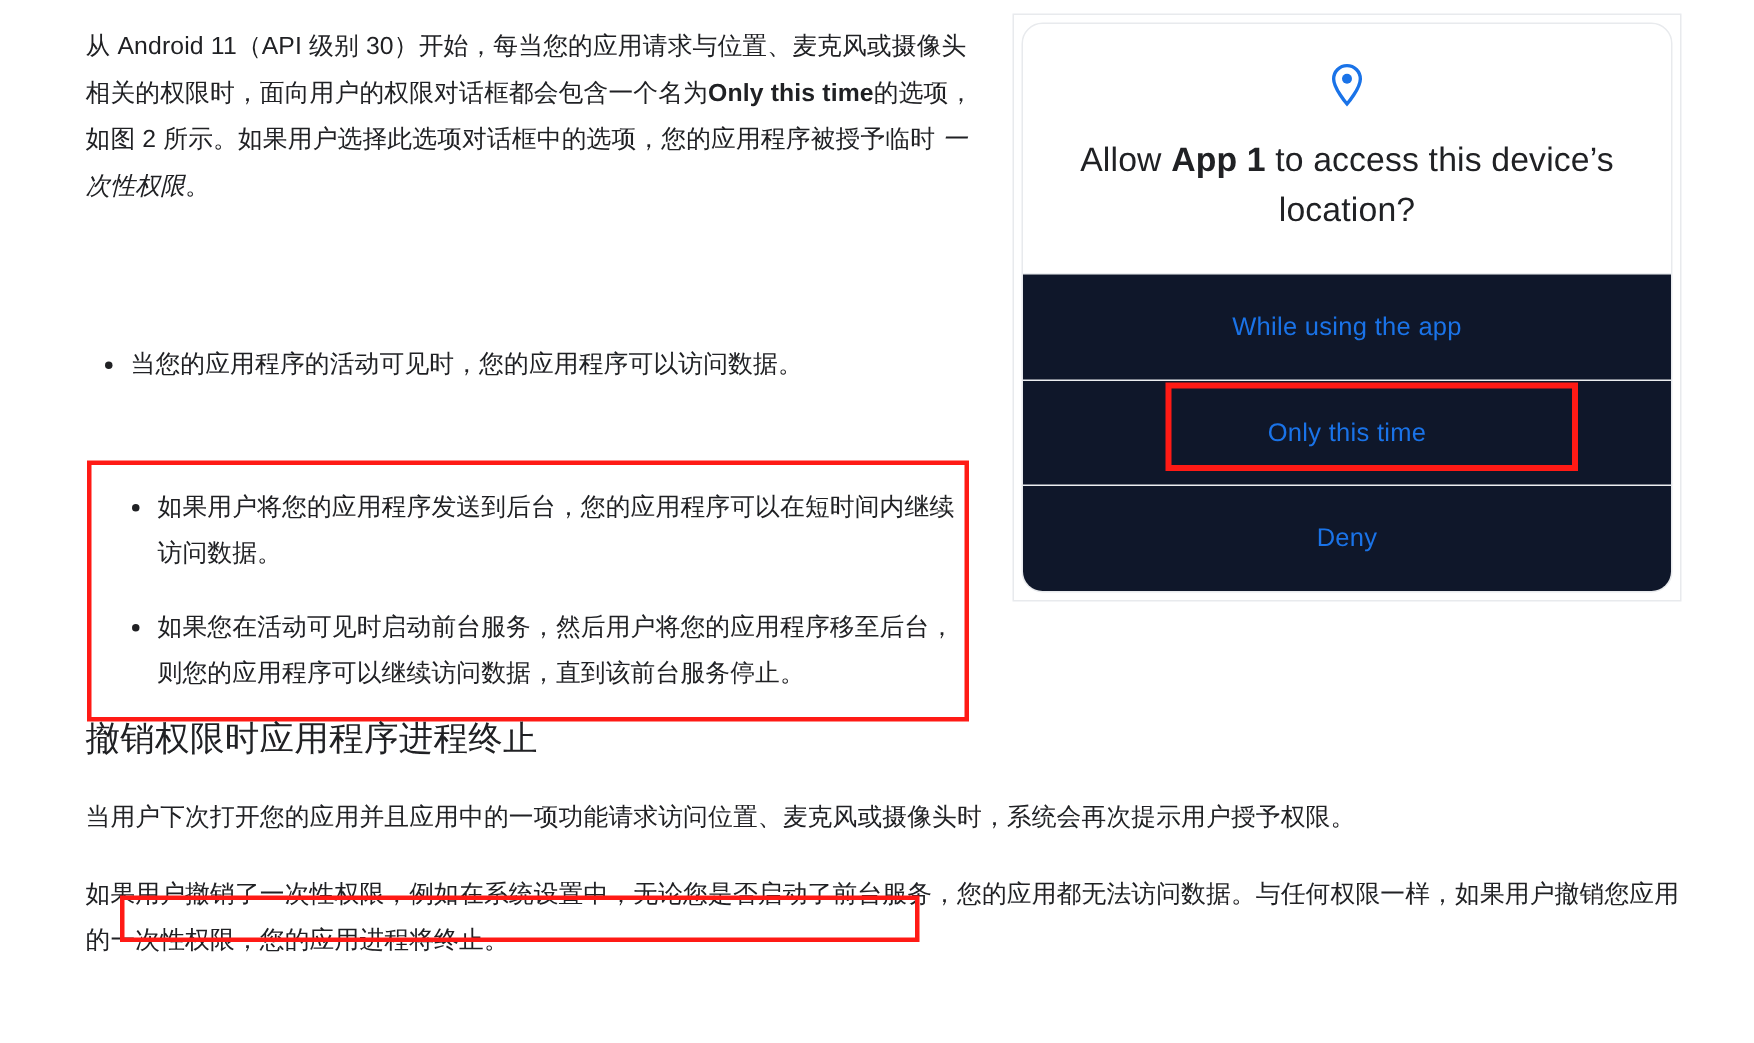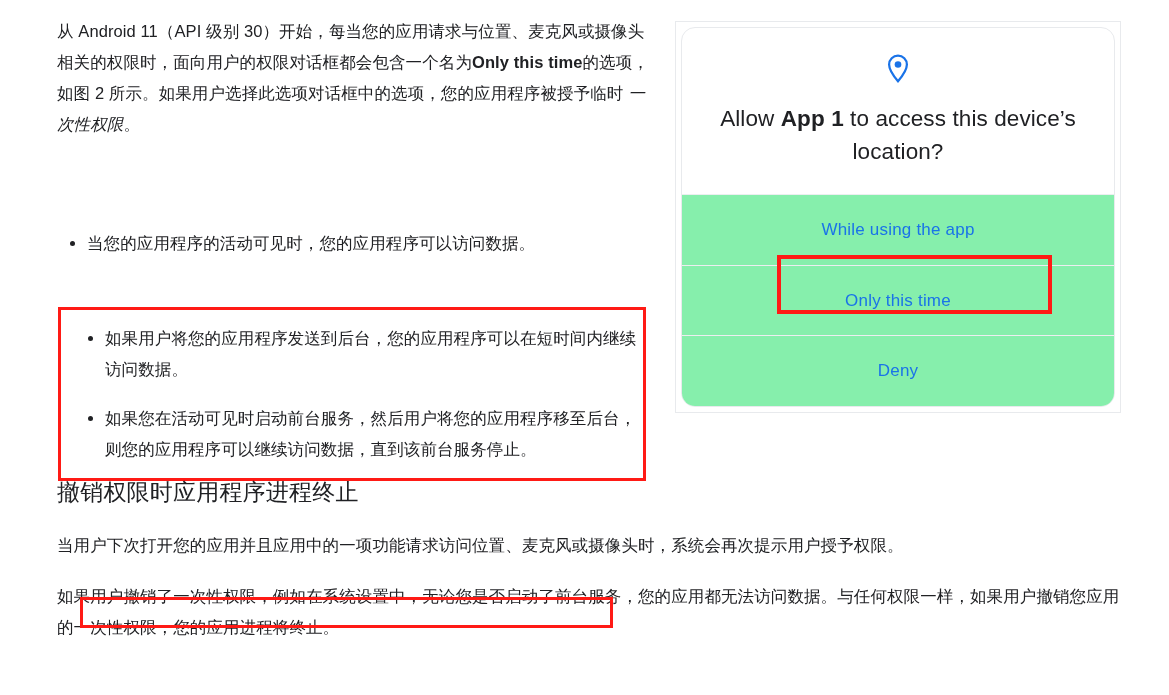--- a/index.html
+++ b/index.html
@@ -13,21 +13,21 @@
     color: #202124;
     position: relative;
     overflow: hidden;
   }
 
   
   .page { position: relative; width: 1169px; height: 695px; }
 
   .col-right {
     position: absolute;
-    left: 675px; top: 21px;
+    left: 675px; top: 9px;
     width: 446px;
   }
 
   .fullwidth-block {
     position: absolute;
     left: 57px; top: 476px;
     width: 1075px;
   }
 
   
@@ -157,21 +157,21 @@
     flex: 1 1 0;
     display: flex;
     align-items: center;
     justify-content: center;
     font-size: 17px;
     color: #1a73e8;
     font-weight: 500;
     letter-spacing: 0.2px;
     border-bottom: 1px solid #eceef0;
     cursor: pointer;
-    background: #86efac;
+    background: #0f172a;
   }
   .dialog-action:last-child { border-bottom: none; }
 
   .figure-caption {
     margin-top: 13px;
     font-size: 15px;
     line-height: 22px;
     color: #202124;
     letter-spacing: 0.1px;
   }

